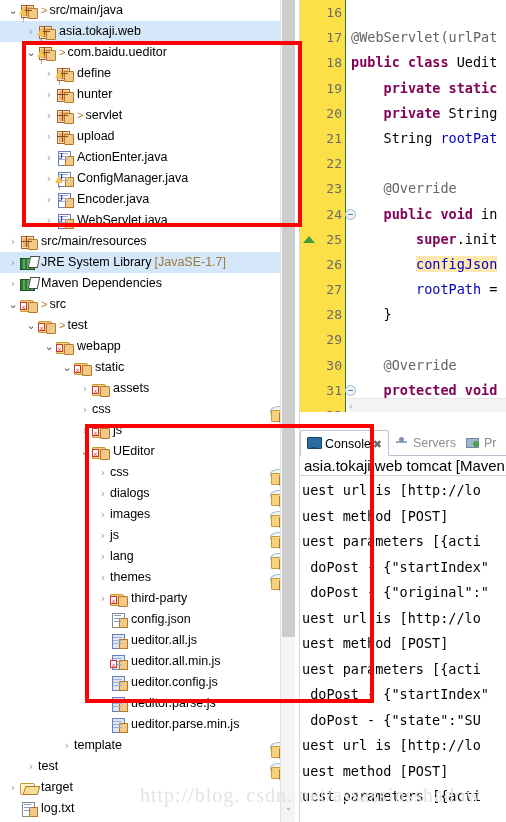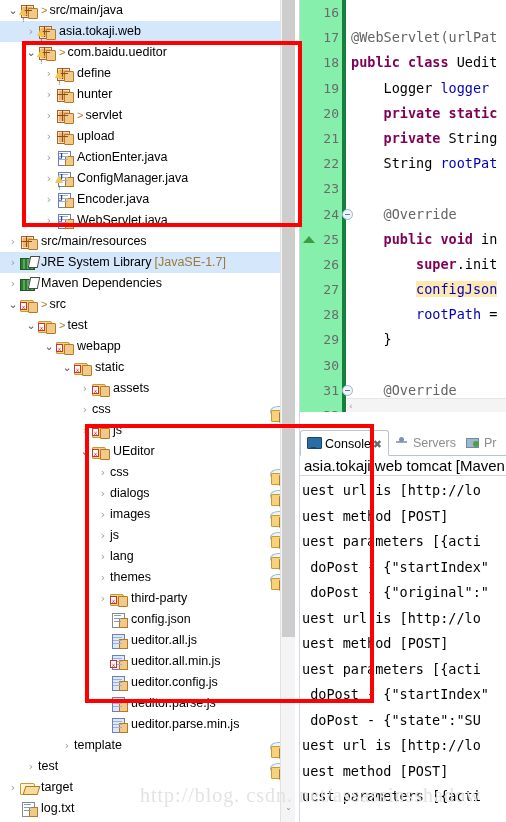--- a/index.html
+++ b/index.html
@@ -239,21 +239,21 @@
     background:#ffffff; border-right:1px solid #cfd6e4;
   }
 
   
   #editor {
     position:absolute; left:300px; top:0; width:206px; height:412px;
     background:#ffffff; overflow:hidden;
   }
   .gutter {
     position:absolute; left:0; top:0; width:46px; height:412px;
-    background:#86efac; border-right:4px solid #15803d;
+    background:#fde047; border-right:1px solid #15803d;
   }
   .lnrow {
     position:relative; height:25.2px; line-height:25.2px;
     font-family:"DejaVu Sans Mono", monospace;
     font-size:13px; color:#6a6a6a; text-align:right;
     padding-right:3px;
   }
   .fold {
     position:absolute; right:-11px; top:7px; width:11px; height:11px;
     border:1px solid #9ab8cf; border-radius:50%;
@@ -788,21 +788,20 @@
         <div class="lnrow"><span>28</span></div>
         <div class="lnrow"><span>29</span></div>
         <div class="lnrow"><span>30</span></div>
         <div class="lnrow"><span>31</span><span class="fold"></span></div>
         <div class="lnrow"><span>32</span></div>
       </div>
     <div class="codearea" id="codearea">
         <div class="cline"></div>
         <div class="cline"><span class="ann">@WebServlet(urlPat</span></div>
         <div class="cline"><span class="kw">public class </span><span class="typ">Uedit</span></div>
-        <div class="cline"><span class="typ">    Logger </span><span class="fld">logger</span></div>
         <div class="cline"><span class="kw">    private static</span></div>
         <div class="cline"><span class="kw">    private </span><span class="typ">String</span></div>
         <div class="cline"><span class="typ">    String </span><span class="fld">rootPat</span></div>
         <div class="cline"></div>
         <div class="cline"><span class="ann">    @Override</span></div>
         <div class="cline"><span class="kw">    public void </span><span class="typ">in</span></div>
         <div class="cline"><span class="kw">        super</span><span class="typ">.init</span></div>
         <div class="cline"><span class="typ">        </span><span class="hl">configJson</span></div>
         <div class="cline"><span class="typ">        </span><span class="fld">rootPath</span><span class="typ"> =</span></div>
         <div class="cline"><span class="typ">    }</span></div>

